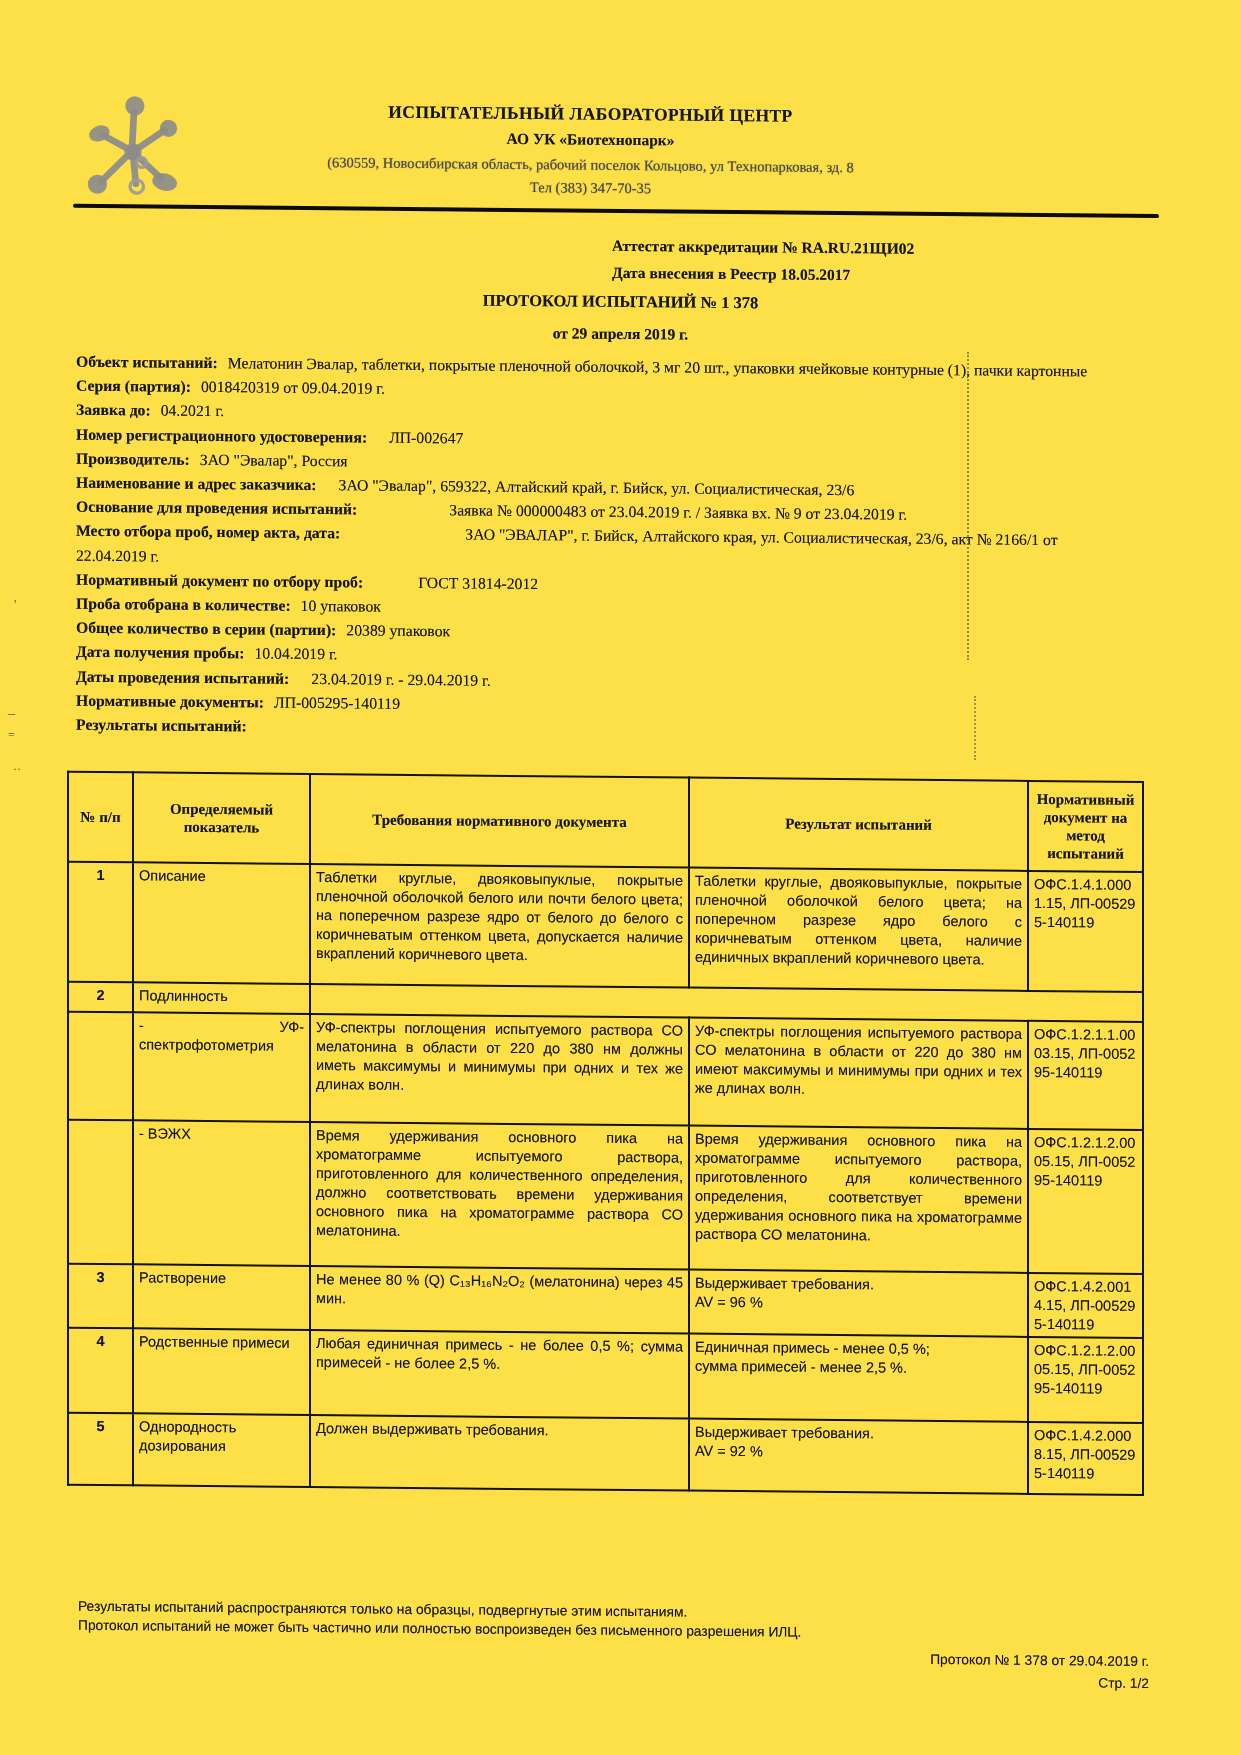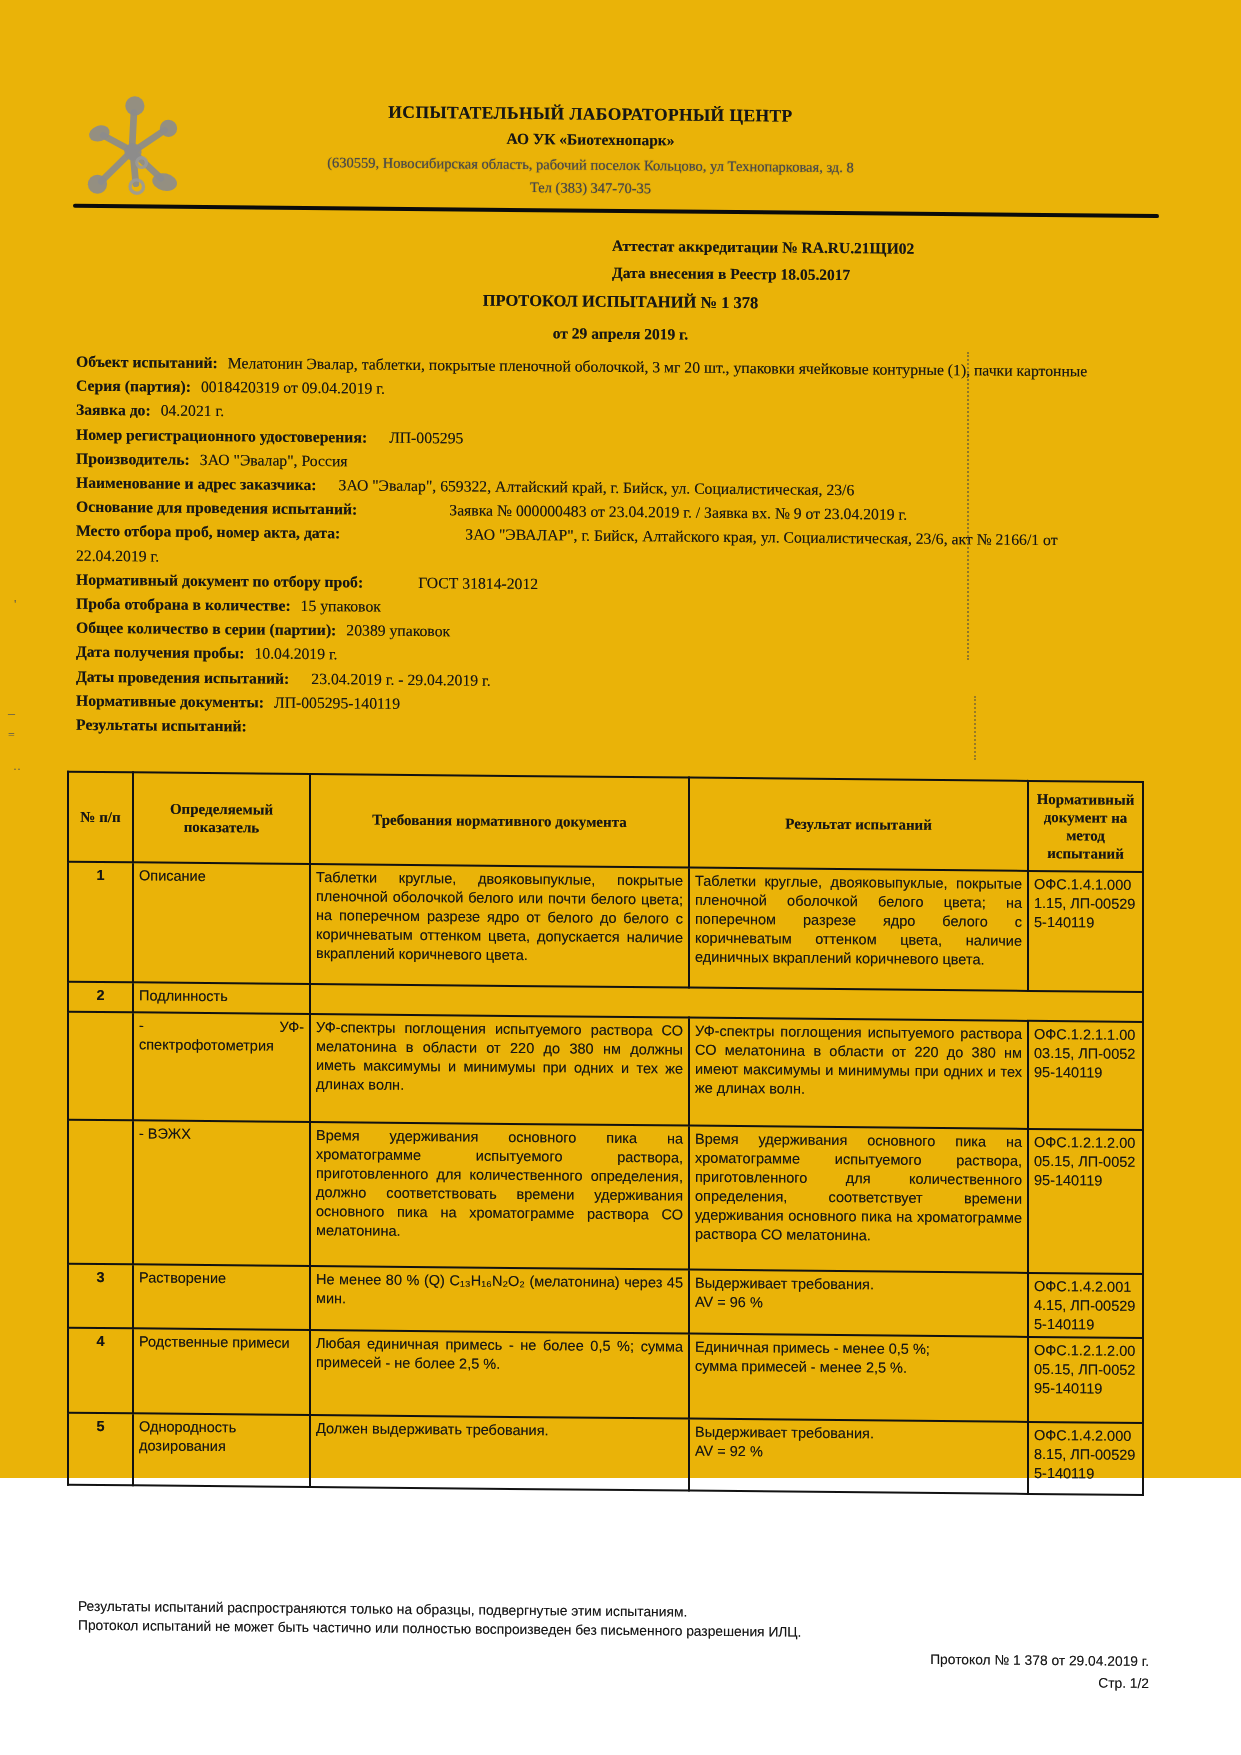--- a/index.html
+++ b/index.html
@@ -1,20 +1,20 @@
 <!DOCTYPE html>
 <html lang="ru"><head>
 <meta charset="utf-8">
 <style>
   html,body{margin:0;padding:0;}
   body{
     width:1241px;height:1755px;overflow:hidden;background:#ffffff;
     font-family:"Liberation Serif", serif;color:#161616;
   }
-  .page{position:relative;width:1241px;height:1478px;background:#eab308;}
+  .page{position:relative;width:1241px;height:1755px;background:#fde047;}
   .content{
     position:absolute;inset:0;
     transform:skewY(0.55deg);transform-origin:0 0;
     text-shadow:0 0 .5px rgba(0,0,0,.45);
   }
   
   .logo{position:absolute;left:84px;top:92px;width:96px;height:102px;}
   .letterhead{position:absolute;left:0;right:60px;top:98px;text-align:center;}
   .lh-org{font-size:17.5px;font-weight:bold;letter-spacing:.4px;}
   .lh-sub{font-size:15.5px;font-weight:bold;margin-top:6px;}
@@ -108,27 +108,27 @@
       <div>Дата внесения в Реестр 18.05.2017</div>
     </div>
 
     <div class="title">ПРОТОКОЛ ИСПЫТАНИЙ № 1 378</div>
     <div class="title-date">от 29 апреля 2019 г.</div>
 
     <div class="fields">
       <p><span class="lbl">Объект испытаний:</span><span class="val">Мелатонин Эвалар, таблетки, покрытые пленочной оболочкой, 3 мг 20 шт., упаковки ячейковые контурные (1), пачки картонные</span></p>
       <p><span class="lbl">Серия (партия):</span><span class="val">0018420319 от 09.04.2019 г.</span></p>
       <p><span class="lbl">Заявка до:</span><span class="val">04.2021 г.</span></p>
-      <p><span class="lbl">Номер регистрационного удостоверения:</span><span class="val g20">ЛП-005295</span></p>
+      <p><span class="lbl">Номер регистрационного удостоверения:</span><span class="val g20">ЛП-002647</span></p>
       <p><span class="lbl">Производитель:</span><span class="val">ЗАО "Эвалар", Россия</span></p>
       <p><span class="lbl">Наименование и адрес заказчика:</span><span class="val g20">ЗАО "Эвалар", 659322, Алтайский край, г. Бийск, ул. Социалистическая, 23/6</span></p>
       <p><span class="lbl">Основание для проведения испытаний:</span><span class="val g90">Заявка № 000000483 от 23.04.2019 г. / Заявка вх. № 9 от 23.04.2019 г.</span></p>
       <p><span class="lbl">Место отбора проб, номер акта, дата:</span><span class="val g125">ЗАО "ЭВАЛАР", г. Бийск, Алтайского края, ул. Социалистическая, 23/6, акт № 2166/1 от 22.04.2019 г.</span></p>
       <p><span class="lbl">Нормативный документ по отбору проб:</span><span class="val g55">ГОСТ 31814-2012</span></p>
-      <p><span class="lbl">Проба отобрана в количестве:</span><span class="val">15 упаковок</span></p>
+      <p><span class="lbl">Проба отобрана в количестве:</span><span class="val">10 упаковок</span></p>
       <p><span class="lbl">Общее количество в серии (партии):</span><span class="val">20389 упаковок</span></p>
       <p><span class="lbl">Дата получения пробы:</span><span class="val">10.04.2019 г.</span></p>
       <p><span class="lbl">Даты проведения испытаний:</span><span class="val g20">23.04.2019 г. - 29.04.2019 г.</span></p>
       <p><span class="lbl">Нормативные документы:</span><span class="val">ЛП-005295-140119</span></p>
       <p><span class="lbl">Результаты испытаний:</span></p>
     </div>
 
     <table class="results">
       <colgroup>
           <col class="c1">

